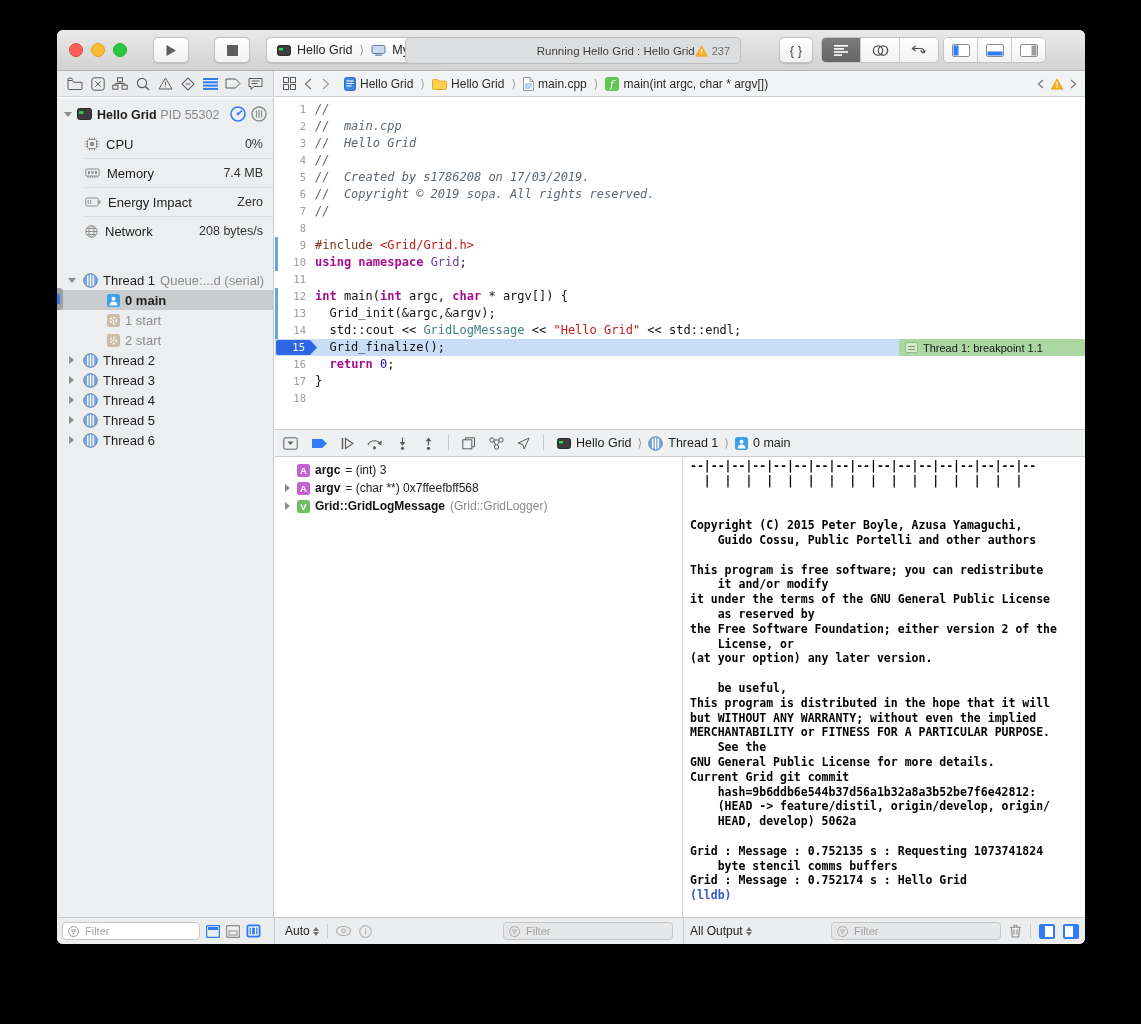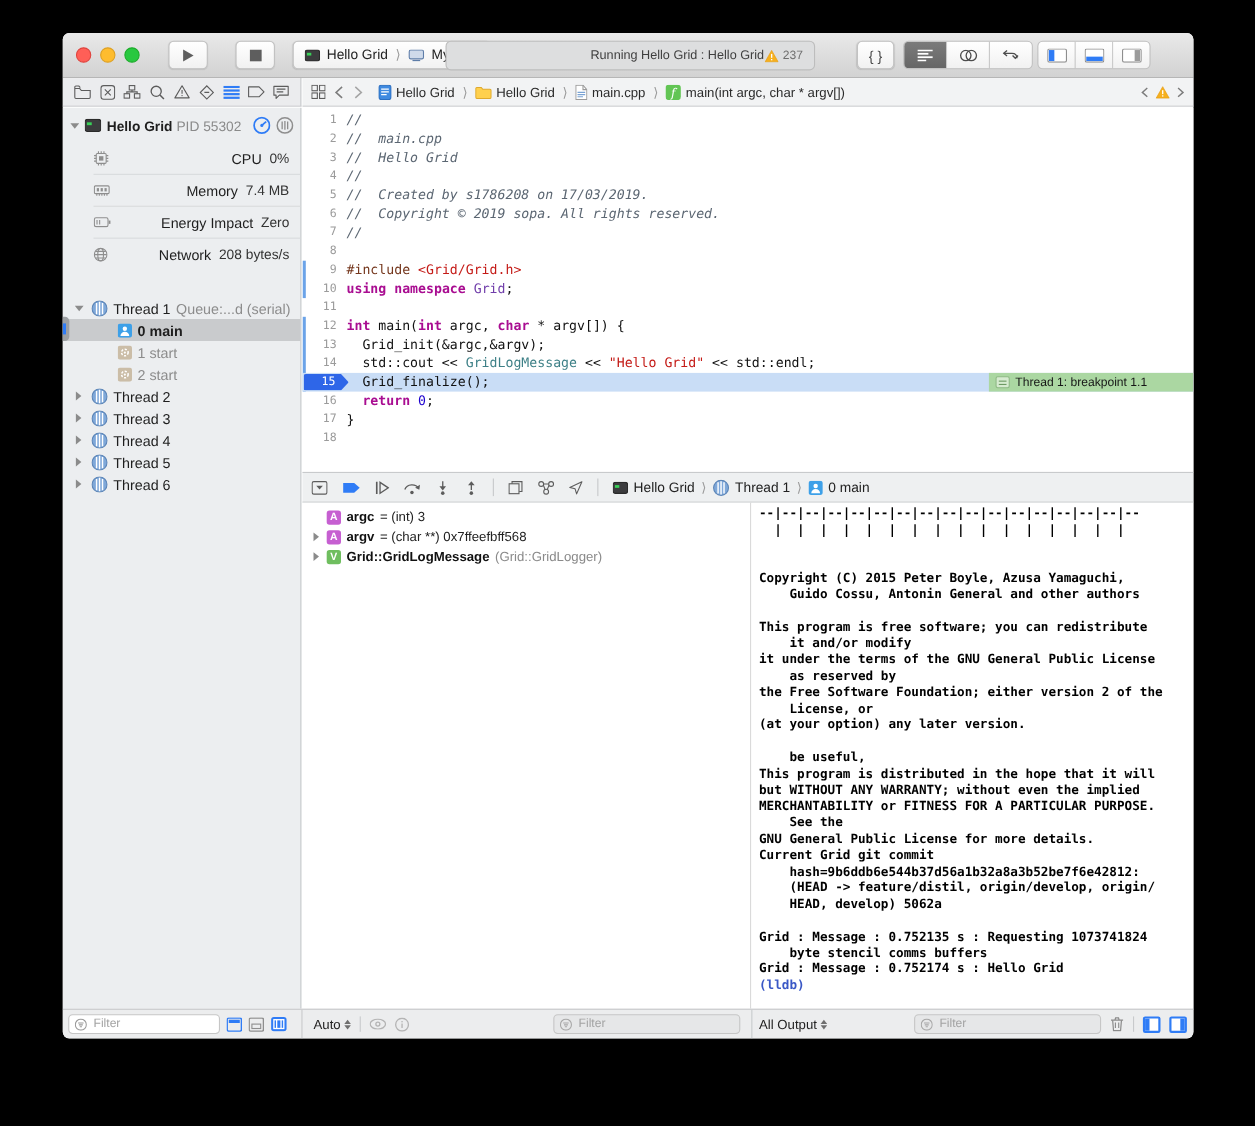--- a/index.html
+++ b/index.html
@@ -35,21 +35,21 @@
   .jumpbar{position:absolute;left:218px;top:41px;right:0;height:26px;background:#f2f3f4;
            border-bottom:1px solid #cfd0d2;display:flex;align-items:center;padding:0 8px;box-sizing:border-box;
            font-size:12px;color:#2b2b2b;}
   .jumpbar .crumb{display:flex;align-items:center;gap:4px;padding:0 2px;}
   
   .sidebar{position:absolute;left:0;top:68px;width:217px;height:819px;background:#eceef0;
            border-right:1px solid #c8cacc;box-sizing:border-box;font-size:13px;color:#1e1e1e;}
   .procrow{position:absolute;left:0;top:4px;right:0;height:24px;display:flex;align-items:center;padding-left:7px;gap:5px;}
   .procname{font-weight:bold;font-size:12.5px;}
   .procpid{color:#8a8a8a;font-size:12.5px;}
-  .gaugerow{display:flex;align-items:center;height:28px;margin-left:28px;padding-right:10px;border-top:1px solid #d9dbdd;gap:7px;text-align:right;}
+  .gaugerow{display:flex;align-items:center;height:28px;margin-left:28px;padding-right:10px;border-top:1px solid #d9dbdd;gap:7px;}
   .gaugerow:first-child{border-top:none;}
   .gaugelabel{flex:1;font-size:13px;}
   .gaugeval{font-size:12.5px;color:#333;}
   .threadrow{display:flex;align-items:center;height:20px;gap:5px;}
   .threadrow .lbl{font-size:13px;}
   .threadrow .dim{color:#8c8c8c;}
   .rowsel{background:#c9cbcd;}
   .tri-r{width:0;height:0;border-top:4px solid transparent;border-bottom:4px solid transparent;border-left:5px solid #8b8b8b;}
   .tri-d{width:0;height:0;border-left:4px solid transparent;border-right:4px solid transparent;border-top:5px solid #8b8b8b;}
   .netblip{position:absolute;left:0;top:196px;width:3px;height:10px;background:#2f7cf6;}
@@ -728,21 +728,21 @@
       </div>
   </div>
 
   <div class="conpane">
     <div id="console-lines" style="padding-top:2px;">
         <div class="conline">--|--|--|--|--|--|--|--|--|--|--|--|--|--|--|--|--</div>
         <div class="conline">  |  |  |  |  |  |  |  |  |  |  |  |  |  |  |  |</div>
         <div class="conline"> </div>
         <div class="conline"> </div>
         <div class="conline">Copyright (C) 2015 Peter Boyle, Azusa Yamaguchi,</div>
-        <div class="conline">    Guido Cossu, Antonin General and other authors</div>
+        <div class="conline">    Guido Cossu, Public Portelli and other authors</div>
         <div class="conline"> </div>
         <div class="conline">This program is free software; you can redistribute</div>
         <div class="conline">    it and/or modify</div>
         <div class="conline">it under the terms of the GNU General Public License</div>
         <div class="conline">    as reserved by</div>
         <div class="conline">the Free Software Foundation; either version 2 of the</div>
         <div class="conline">    License, or</div>
         <div class="conline">(at your option) any later version.</div>
         <div class="conline"> </div>
         <div class="conline">    be useful,</div>

